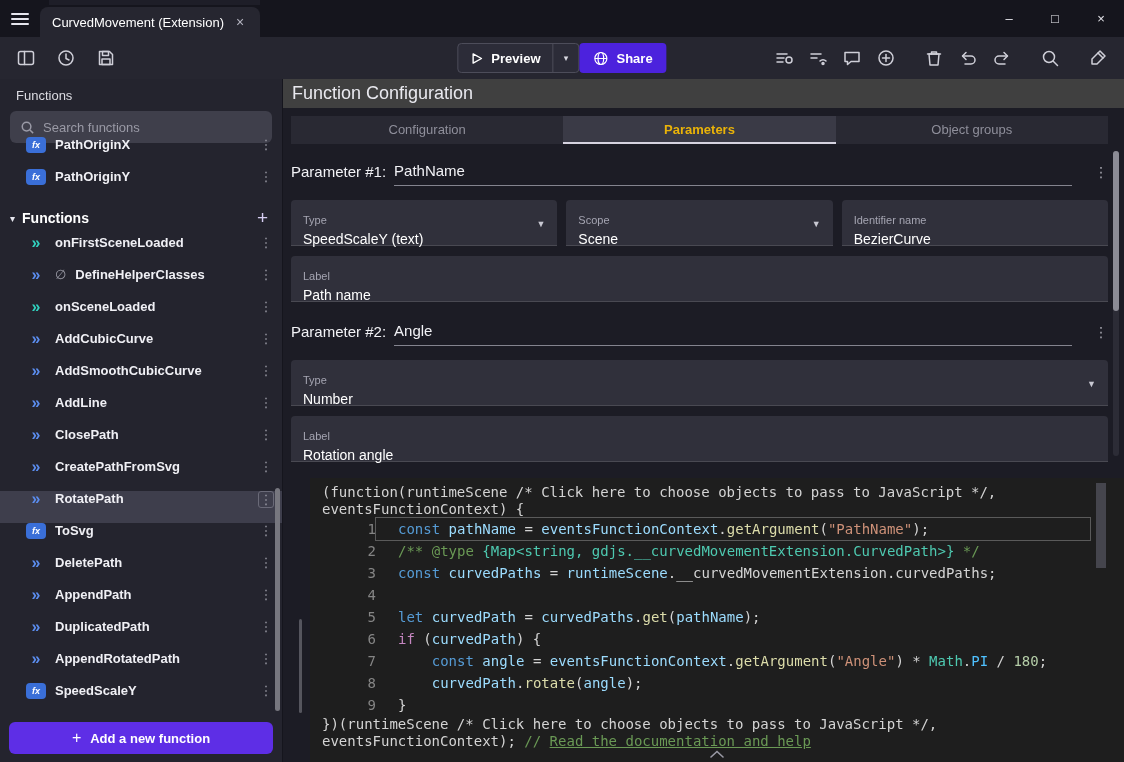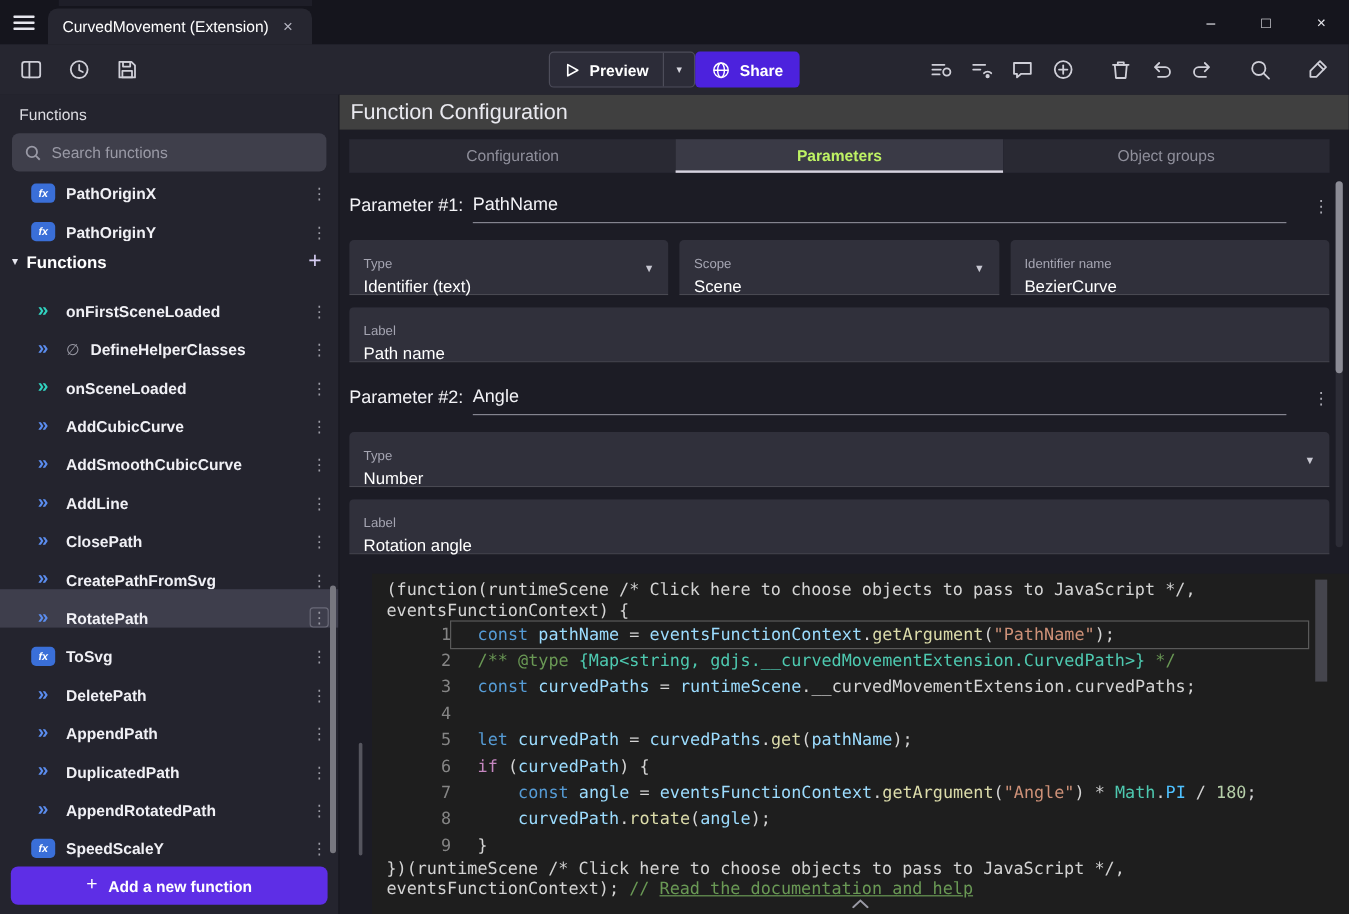--- a/index.html
+++ b/index.html
@@ -42,21 +42,21 @@
   .sidebar { width:283px; flex:0 0 283px; background:#24242e; display:flex; flex-direction:column; position:relative; border-right:1px solid #15151d; }
   .sb-title { padding:9px 16px 6px; font-size:13px; color:#dcdce2; }
   .search-box { margin:2px 10px 2px; height:32px; background:#3f3f4b; border-radius:6px; display:flex;
     align-items:center; gap:8px; padding:0 10px; flex:0 0 32px; }
   .search-box svg { stroke:#9a9aa6; fill:none; stroke-width:1.6; }
   .search-box input { flex:1; background:transparent; border:none; outline:none; color:#fff; font-size:13px;
     font-family:"Liberation Sans", sans-serif; }
   .search-box input::placeholder { color:#9a9aa6; }
   .fn-list { flex:1; overflow:hidden; margin-top:-8px; padding-top:8px; }
   .fn-scroll-inner { margin-top:-8px; }
-  .fn-item { height:32px; display:flex; align-items:flex-end; gap:9px; padding:0 8px 0 26px; cursor:pointer; }
+  .fn-item { height:32px; display:flex; align-items:flex-start; gap:9px; padding:0 8px 0 26px; cursor:pointer; }
   .fn-item.selected { background:#3e3e4c; }
   .fn-ic { width:20px; height:16px; display:flex; align-items:center; justify-content:center; flex:0 0 20px; }
   .fn-ic.expr { background:#3a6fd8; border-radius:4px; color:#fff; font-size:9px; font-style:italic; font-weight:700; height:16px; }
   .fn-ic.action { color:#5b8def; font-size:16px; font-weight:700; }
   .fn-ic.lifecycle { color:#31d3c0; font-size:16px; font-weight:700; }
   .null-glyph { color:#9a9aa5; font-size:13px; }
   .fn-label { flex:1; color:#f0f0f5; font-size:13px; font-weight:600; white-space:nowrap; overflow:hidden; }
   .dots { color:#9c9ca6; font-size:13px; width:16px; text-align:center; cursor:pointer; }
   .fn-item.selected .dots { border:1px solid #6a6a78; border-radius:3px; }
   .section-row { height:34px; display:flex; align-items:center; gap:7px; padding:0 14px 0 10px; cursor:pointer; }
@@ -69,21 +69,21 @@
   .add-fn-btn .plus-glyph { font-size:16px; font-weight:400; }
   .sb-scrollbar { position:absolute; right:2px; top:409px; width:5px; height:223px; background:#77777f; border-radius:3px; }
 
   
   .main { flex:1; display:flex; flex-direction:column; background:#1c1c25; position:relative; min-width:0; }
   .main-header { height:29px; background:#404040; display:flex; align-items:center; padding:0 9px;
     font-size:18px; color:#e9e9ef; flex:0 0 29px; }
   .cfg-tabs { display:flex; margin:8px 16px 0 8px; height:28px; flex:0 0 28px; }
   .cfg-tab { flex:1; background:#292933; color:#8f8f9b; font-size:13px; display:flex; align-items:center;
     justify-content:center; cursor:pointer; border-bottom:2px solid transparent; }
-  .cfg-tab.active { background:#3a3a46; color:#bef264; font-weight:700; border-bottom:2px solid #d6d3e0; }
+  .cfg-tab.active { background:#3a3a46; color:#eab308; font-weight:700; border-bottom:2px solid #d6d3e0; }
 
   .params { padding:18px 16px 10px 8px; }
   .param-title { display:flex; align-items:flex-end; gap:8px; margin-bottom:14px; }
   .param-prefix { font-size:15px; color:#f2f2f6; padding-bottom:6px; white-space:nowrap; }
   .param-name { flex:1; font-size:15px; color:#f2f2f6; border-bottom:1px solid #84848f; padding-bottom:6px; margin-right:14px; cursor:text; }
   .param-dots { color:#a8a8b2; font-size:14px; width:14px; text-align:center; padding-bottom:6px; cursor:pointer; }
   .field-row { display:flex; gap:9px; margin-bottom:10px; }
   .field { background:#30303b; border-radius:4px 4px 0 0; padding:14px 12px 0; height:46px; position:relative;
     flex:1; cursor:pointer; border-bottom:1px solid rgba(255,255,255,0.12); }
   .f-label { display:block; font-size:11px; color:#a5a5b2; margin-bottom:4px; }
@@ -388,21 +388,21 @@
       <div class="params">
 
         <div class="param-title">
           <span class="param-prefix">Parameter #1:</span>
           <span class="param-name">PathName</span>
           <span class="param-dots">⋮</span>
         </div>
         <div class="field-row">
           <div class="field">
             <span class="f-label">Type</span>
-            <span class="f-value">Identifier (text)</span>
+            <span class="f-value">SpeedScaleY (text)</span>
             <span class="f-caret">▼</span>
           </div>
           <div class="field">
             <span class="f-label">Scope</span>
             <span class="f-value">Scene</span>
             <span class="f-caret">▼</span>
           </div>
           <div class="field">
             <span class="f-label">Identifier name</span>
             <span class="f-value">BezierCurve</span>

